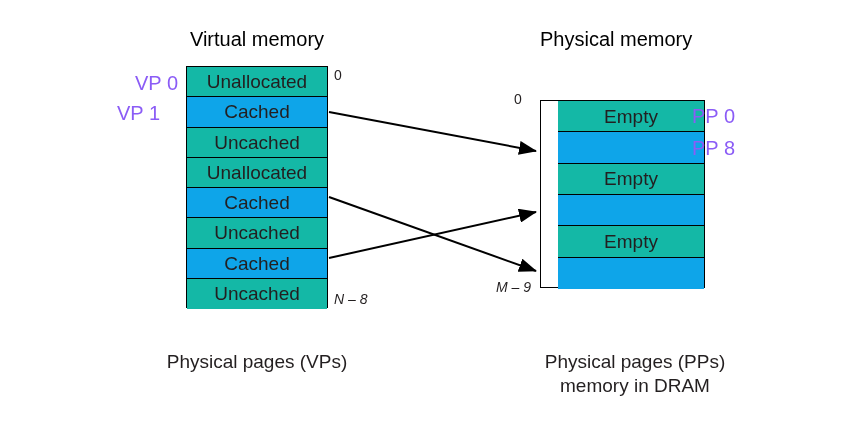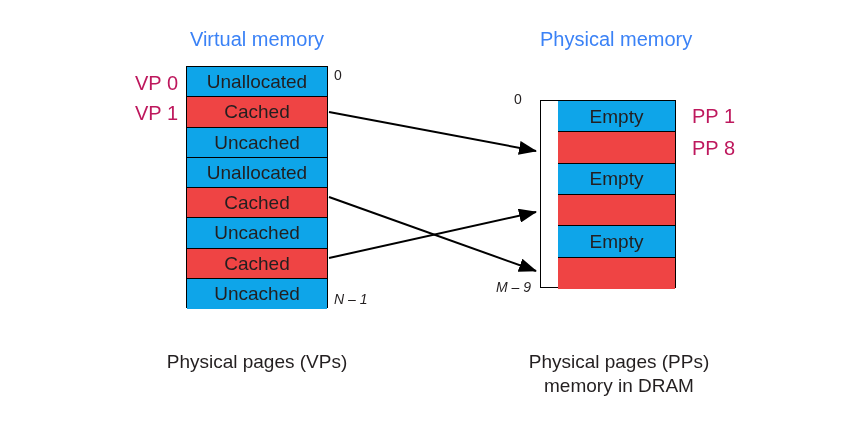--- a/index.html
+++ b/index.html
@@ -16,60 +16,60 @@
     color: #1a1a1a;
     overflow: hidden;
   }
 
   
   .col-title {
     position: absolute;
     font-size: 20px;
     line-height: 24px;
     white-space: nowrap;
-    color: #3b82f6;
+    color: #000000;
   }
   #vm-title { left: 186px; top: 27px; width: 142px; text-align: center; }
   #pm-title { left: 540px; top: 27px; width: 142px; text-align: center; }
 
   
   .mem-box {
     position: absolute;
     box-sizing: border-box;
     border: 1.6px solid #000;
     background: #fff;
   }
   #vm-box { left: 186px; top: 66px; width: 142px; height: 242px; }
-  #pm-box { left: 540px; top: 100px; width: 136px; height: 188px; padding-left: 17px; }
+  #pm-box { left: 540px; top: 100px; width: 165px; height: 188px; padding-left: 17px; }
 
   .cell {
     box-sizing: border-box;
     width: 100%;
     display: flex;
     align-items: center;
     justify-content: center;
     font-size: 19px;
     line-height: 19px;
     color: #231f20;
     border-bottom: 1.6px solid #000;
-    background: #0ea5e9;
+    background: #14b8a6;
     white-space: nowrap;
   }
   .cell:last-child { border-bottom: none; }
   #vm-box .cell { height: 30.25px; }
   #pm-box .cell { height: 31.33px; }
-  .cell.blue { background: #ef4444; }
+  .cell.blue { background: #0ea5e9; }
 
   
   .side-label {
     position: absolute;
     font-size: 20px;
     line-height: 20px;
     white-space: nowrap;
-    color: #be185d;
+    color: #8b5cf6;
   }
   .side-label.right-align { text-align: right; }
 
   .tiny-label {
     position: absolute;
     font-size: 14px;
     line-height: 14px;
     white-space: nowrap;
     color: #231f20;
   }
@@ -87,21 +87,21 @@
   
   .caption {
     position: absolute;
     font-size: 19px;
     line-height: 24px;
     text-align: center;
     white-space: nowrap;
     color: #231f20;
   }
   #vm-caption { left: 116px; top: 350px; width: 282px; }
-  #pm-caption { left: 478px; top: 350px; width: 282px; }
+  #pm-caption { left: 494px; top: 350px; width: 282px; }
 
   
   #arrows {
     position: absolute;
     left: 0; top: 0;
     width: 860px;
     height: 423px;
     pointer-events: none;
   }
 </style>
@@ -119,35 +119,35 @@
     <div class="cell blue">Cached</div>
     <div class="cell">Uncached</div>
     <div class="cell">Unallocated</div>
     <div class="cell blue">Cached</div>
     <div class="cell">Uncached</div>
     <div class="cell blue">Cached</div>
     <div class="cell">Uncached</div>
   </div>
 
   <div class="side-label right-align" style="left:96px; top:73px; width:82px;">VP 0</div>
-  <div class="side-label right-align" style="left:96px; top:103px; width:82px;">VP 1</div>
+  <div class="side-label right-align" style="left:78px; top:103px; width:82px;">VP 1</div>
 
   <div class="tiny-label" style="left:334px; top:68px;">0</div>
-  <div class="tiny-label ital" style="left:334px; top:292px;">N – 1</div>
+  <div class="tiny-label ital" style="left:334px; top:292px;">N – 8</div>
 
   <div class="mem-box" id="pm-box">
     <div class="cell">Empty</div>
     <div class="cell blue"></div>
     <div class="cell">Empty</div>
     <div class="cell blue"></div>
     <div class="cell">Empty</div>
     <div class="cell blue"></div>
   </div>
 
-  <div class="side-label" style="left:692px; top:106px;">PP 1</div>
+  <div class="side-label" style="left:692px; top:106px;">PP 0</div>
   <div class="side-label" style="left:692px; top:138px;">PP 8</div>
 
   <div class="tiny-label" style="left:514px; top:92px;">0</div>
   <div class="tiny-label ital" style="left:496px; top:280px;">M – 9</div>
 
   <svg id="arrows" viewBox="0 0 860 423" width="860" height="423">
     <defs>
       <marker id="arrowhead" markerWidth="9" markerHeight="7" refX="8.5" refY="3.5" orient="auto" markerUnits="strokeWidth">
         <polygon points="0 0, 9 3.5, 0 7" fill="#000"></polygon>
       </marker>

